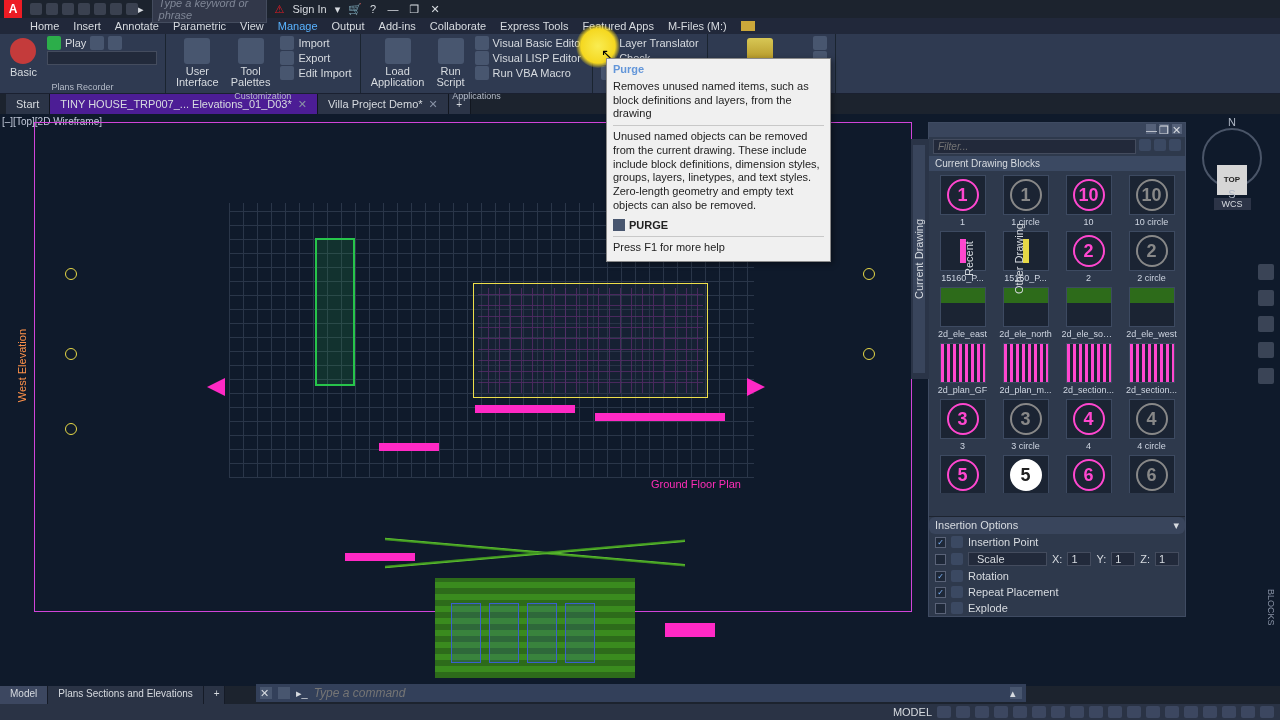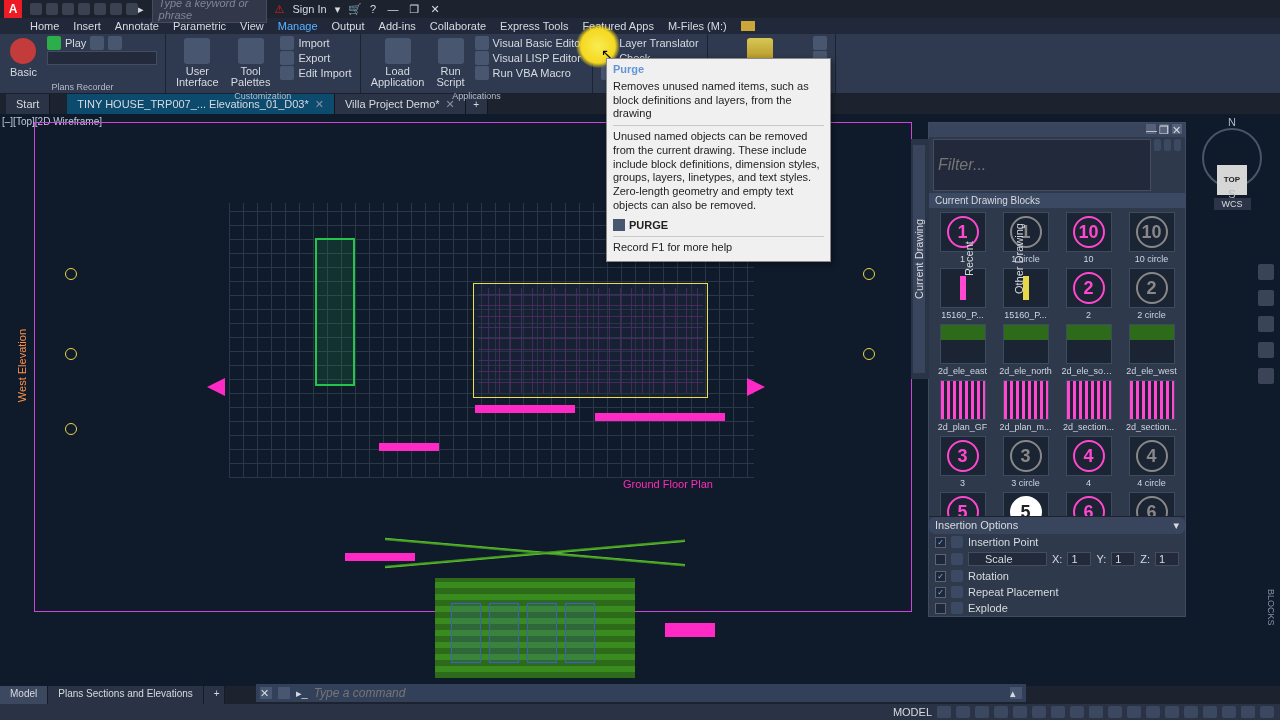--- a/index.html
+++ b/index.html
@@ -38,74 +38,74 @@
 
 .tooltip { position:absolute; left:606px; top:58px; width:225px; background:#f0f0f0; border:1px solid #8a8a8a; color:#222; z-index:7; padding:4px 6px 6px; font-size:10px; line-height:1.25; box-shadow:2px 2px 6px rgba(0,0,0,.4); }
 .tooltip .ttl { color:#6396d9; font-weight:bold; margin-bottom:3px; }
 .tooltip .cmd { margin-top:6px; display:flex; gap:4px; align-items:center; }
 .tooltip .cmd-icn { width:12px;height:12px; background:#48566f; }
 .tooltip hr { border:none; border-top:1px solid #c8c8c8; margin:4px 0; }
 
 
 .doctabs { height:20px; background:#1c232e; display:flex; align-items:stretch; padding-left:6px; }
 .doctab { padding:3px 10px; font-size:10px; background:#2b3447; border-right:1px solid #11161f; display:flex; align-items:center; gap:6px; }
-.doctab.active { background:#0c4a6e;margin-left:17px; }
+.doctab.active { background:#4c1d95; }
 .doctab .x { color:#8892a5; }
 
 
 .workspace { position:absolute; left:0; right:0; top:114px; bottom:34px; background:#0f1a2b; overflow:hidden; }
 .view-ctrl { position:absolute; left:2px; top:2px; font-size:10px; color:#c3cada; }
 .canvas { position:absolute; inset:0; }
 
 .drawing-outer { position:absolute; left:34px; top:8px; width:878px; height:490px; border:1px solid #d044d9; }
 .grid1 { position:absolute; left:194px; top:80px; width:525px; height:275px; }
 .grid1::before { content:""; position:absolute; inset:0; background:
   repeating-linear-gradient(0deg,#2a3649 0 1px,transparent 1px 14px),
   repeating-linear-gradient(90deg,#2a3649 0 1px,transparent 1px 14px); }
 .plan-box { position:absolute; left:438px; top:160px; width:235px; height:115px; border:1px solid #eedf4a; background:rgba(40,50,70,.3); }
 .plan-box::before { content:""; position:absolute; inset:4px; background:
   repeating-linear-gradient(0deg,transparent 0 10px,#6b2f7a 10px 11px),
   repeating-linear-gradient(90deg,transparent 0 10px,#6b2f7a 10px 11px); opacity:.6; }
 .pink-bar { position:absolute; background:#ff29c5; height:8px; }
 .green-rect { position:absolute; left:280px; top:115px; width:40px; height:148px; border:2px solid #27c44b; background:rgba(39,196,75,.14); }
-.floor-label { position:absolute; left:588px; top:355px; color:#ff2db8; font-size:11px; }
+.floor-label { position:absolute; left:616px; top:355px; color:#ff2db8; font-size:11px; }
 
 .elev-shape { position:absolute; left:350px; top:400px; width:300px; height:170px; }
 .elev-roof { position:absolute; left:0; top:0; width:300px; height:60px; background:linear-gradient(175deg,transparent 49%,#3a8b1e 50%,#58b82e 52%,transparent 53%),linear-gradient(5deg,transparent 49%,#3a8b1e 50%,#58b82e 52%,transparent 53%); }
 .elev-wall { position:absolute; left:50px; top:55px; width:200px; height:100px; background:repeating-linear-gradient(0deg,#2d6b1a 0 6px,#3a8b1e 6px 12px); }
 .window { position:absolute; top:80px; width:30px; height:60px; border:1px solid #3a5fce; background:rgba(58,95,206,.18); }
 .yellow-circ { position:absolute; width:12px;height:12px; border:1px solid #e6d846; border-radius:50%; }
 
 .west-label { position:absolute; left:16px; top:215px; writing-mode:vertical-rl; transform:rotate(180deg); color:#ff924a; font-size:11px; }
 .sec-arrow { position:absolute; width:18px; height:18px; background:#ff29c5; clip-path:polygon(0 50%,100% 0,100% 100%); }
 
 
 .blocks { position:absolute; right:94px; top:8px; width:258px; height:495px; background:#2e394c; border:1px solid #3f4b62; z-index:4; }
 .blocks-hdr { height:14px; background:#39455c; display:flex; justify-content:flex-end; gap:3px; padding:1px 3px; }
 .blocks-hdr span { width:10px;height:10px; }
 .blocks-tabs { position:absolute; left:-18px; top:16px; width:18px; height:240px; background:#2a3447; writing-mode:vertical-rl; text-align:center; font-size:9px; padding:6px 2px; display:flex; flex-direction:column; gap:38px; transform:rotate(180deg); }
 .blocks-tabs span:first-child { background:#39455c; }
 .filter-row { padding:2px 4px; display:flex; gap:3px; }
-.filter-row input { flex:1; background:#22293a; border:1px solid #444c5e; color:#d7dbe0; padding:16px 4px; font-size:16px; font-style:italic; }
+.filter-row input { flex:1; background:#22293a; border:1px solid #444c5e; color:#d7dbe0; padding:1px 4px; font-size:10px; font-style:italic; }
 .section-title { background:#3b4962; padding:2px 6px; font-size:10px; }
 .thumbs { padding:4px 4px 0; display:grid; grid-template-columns:repeat(4,1fr); gap:4px 4px; max-height:322px; overflow:hidden; }
 .thumb { display:flex; flex-direction:column; align-items:center; gap:2px; }
 .th-img { width:46px; height:40px; background:#1b2433; border:1px solid #3d4a61; display:flex; align-items:center; justify-content:center; font-size:20px; font-weight:bold; }
 .th-lbl { font-size:9px; color:#cfd6e2; white-space:nowrap; overflow:hidden; text-overflow:ellipsis; max-width:54px; }
 .circ-num { width:32px;height:32px; border-radius:50%; border:2px solid #666; display:flex;align-items:center;justify-content:center; font-size:18px; }
 .circ-pink { border-color:#ff47cf; color:#ff47cf; }
 .circ-gray { border-color:#888; color:#888; }
 .circ-white { background:#fff; color:#222; border-color:#fff; }
 
 .ins-opts { position:absolute; bottom:0; left:0; right:0; background:#2e394c; border-top:1px solid #1d2430; }
 .ins-hdr { background:#39455c; padding:2px 6px; font-size:10px; display:flex; justify-content:space-between;border-radius:6px; }
 .opt-row { display:flex; align-items:center; gap:5px; padding:2px 6px; font-size:10px; }
 .chk { width:11px;height:11px; background:#1e2838; border:1px solid #5a6378; display:inline-flex; align-items:center; justify-content:center; font-size:8px; color:#7fb7ff; }
 .micro { width:12px;height:12px; background:#3b4962; border-radius:2px; }
-.scale-sel { background:#222a3b; border:1px solid #444c5e; padding:0 16px; flex:1; }
+.scale-sel { background:#222a3b; border:1px solid #444c5e; padding:0 8px; flex:1; }
 .xyz { background:#222a3b; border:1px solid #444c5e; padding:0 3px; width:24px; }
 
 
 .viewcube { position:absolute; right:18px; top:14px; z-index:3; text-align:center; }
 .vc-ring { width:60px; height:60px; border:2px solid #4a5568; border-radius:50%; position:relative; display:flex; align-items:center; justify-content:center; }
 .vc-top { width:30px; height:30px; background:#d6d6d6; color:#222; font-size:8px; font-weight:bold; display:flex; align-items:center; justify-content:center;margin-top:43px; }
 .vc-n { position:absolute; top:-14px; color:#aeb6c4; }
 .vc-s { position:absolute; bottom:-14px; color:#aeb6c4; }
 .wcs { margin-top:10px; background:#2c3447; padding:1px 8px; font-size:9px; display:inline-block; }
 .nav-icons { position:absolute; right:6px; top:150px; display:flex; flex-direction:column; gap:10px; }
@@ -297,21 +297,21 @@
 <div class="tooltip">
   <div class="ttl">Purge</div>
   <div>Removes unused named items, such as block definitions and layers, from the drawing</div>
   <hr>
   <div>Unused named objects can be removed from the current drawing. These include include block definitions, dimension styles, groups, layers, linetypes, and text styles. Zero-length geometry and empty text objects can also be removed.</div>
   <div class="cmd">
       <span class="cmd-icn"></span>
       <b>PURGE</b>
     </div>
   <hr>
-  <div>Record F1 for more help</div>
+  <div>Press F1 for more help</div>
 </div>
 
 <div class="doctabs">
   <div class="doctab">
       <span>Start</span>
     </div>
   <div class="doctab active">
       <span>TINY HOUSE_TRP007_... Elevations_01_D03*</span>
       <span class="x">✕</span>
     </div>

